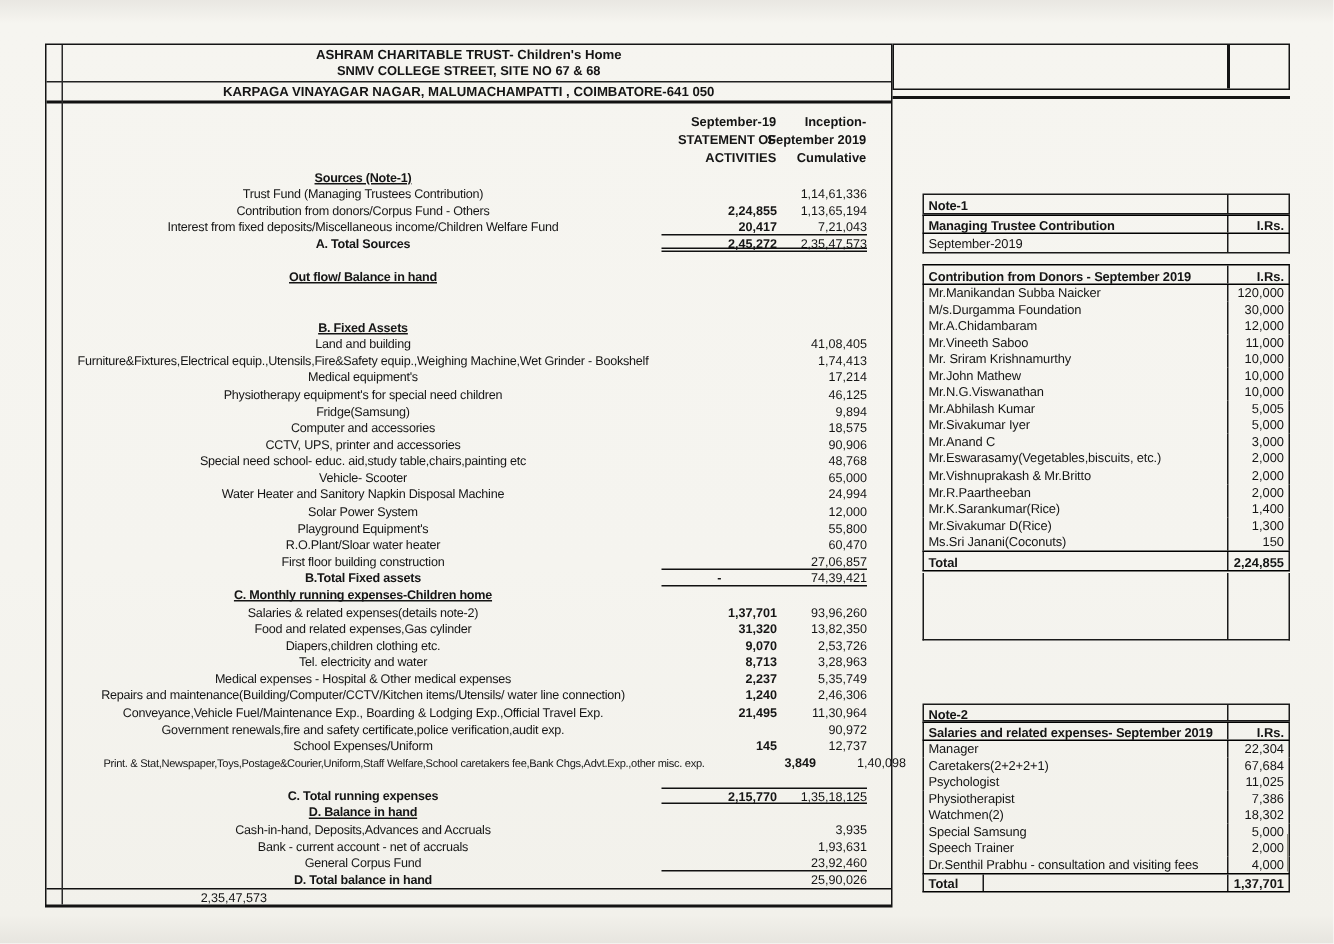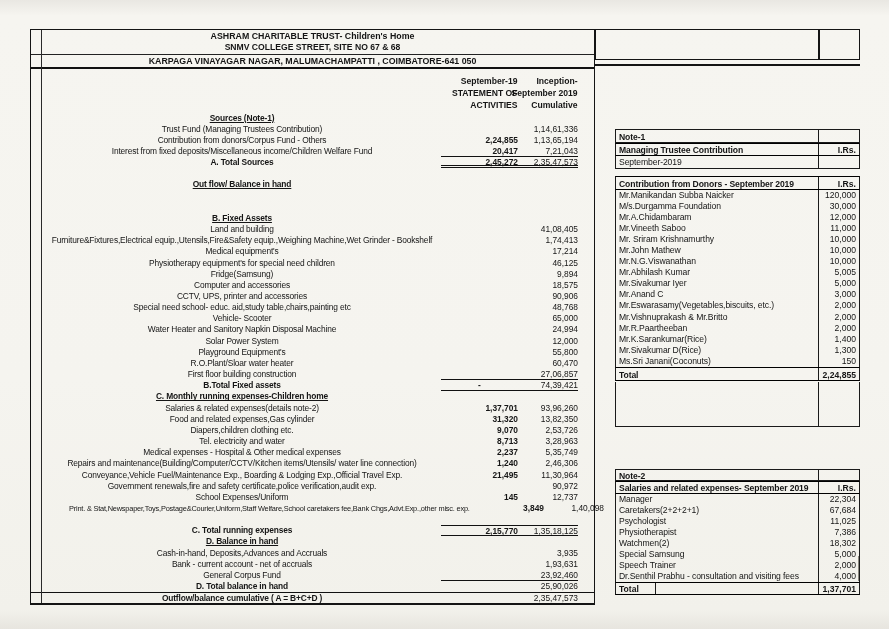--- a/index.html
+++ b/index.html
@@ -393,21 +393,20 @@
         </div>
         <div class="row bold r-fullunder">
           <div class="g"></div>
           <div class="d">D. Total balance in hand</div>
           <div class="v1"></div>
           <div class="v2">25,90,026</div>
           <div class="p"></div>
         </div>
         <div class="row bold">
           <div class="g"></div>
-          <div class="d">Outflow/balance cumulative ( A = B+C+D )</div>
           <div class="v1"></div>
           <div class="v2">2,35,47,573</div>
           <div class="p"></div>
         </div>
       </div>
     <div class="gutter-line"></div>
   </div>
 
   <div class="trbox">
     <div class="vdiv"></div>

